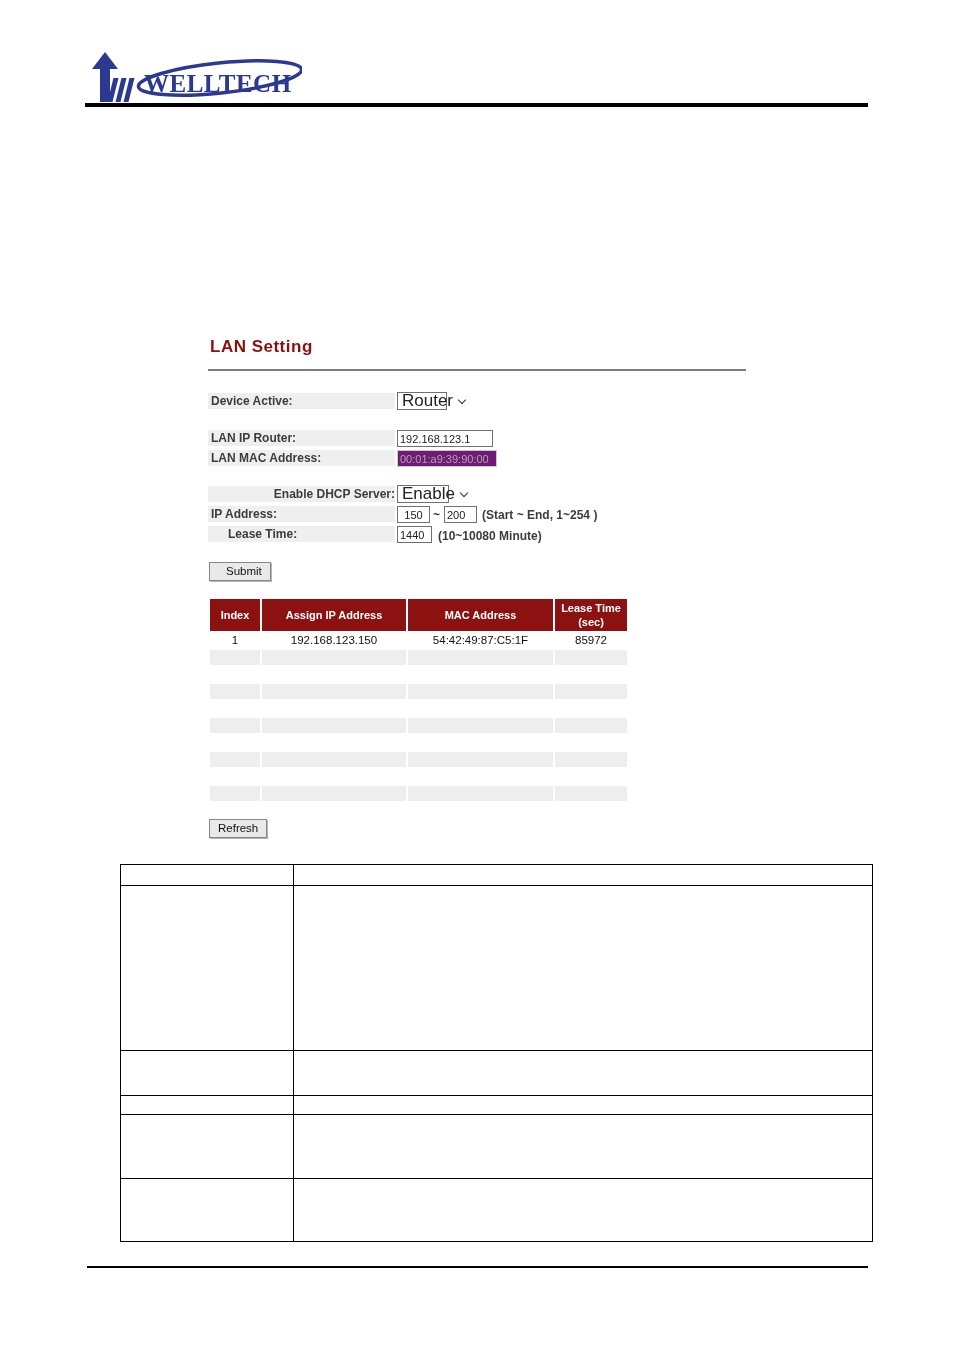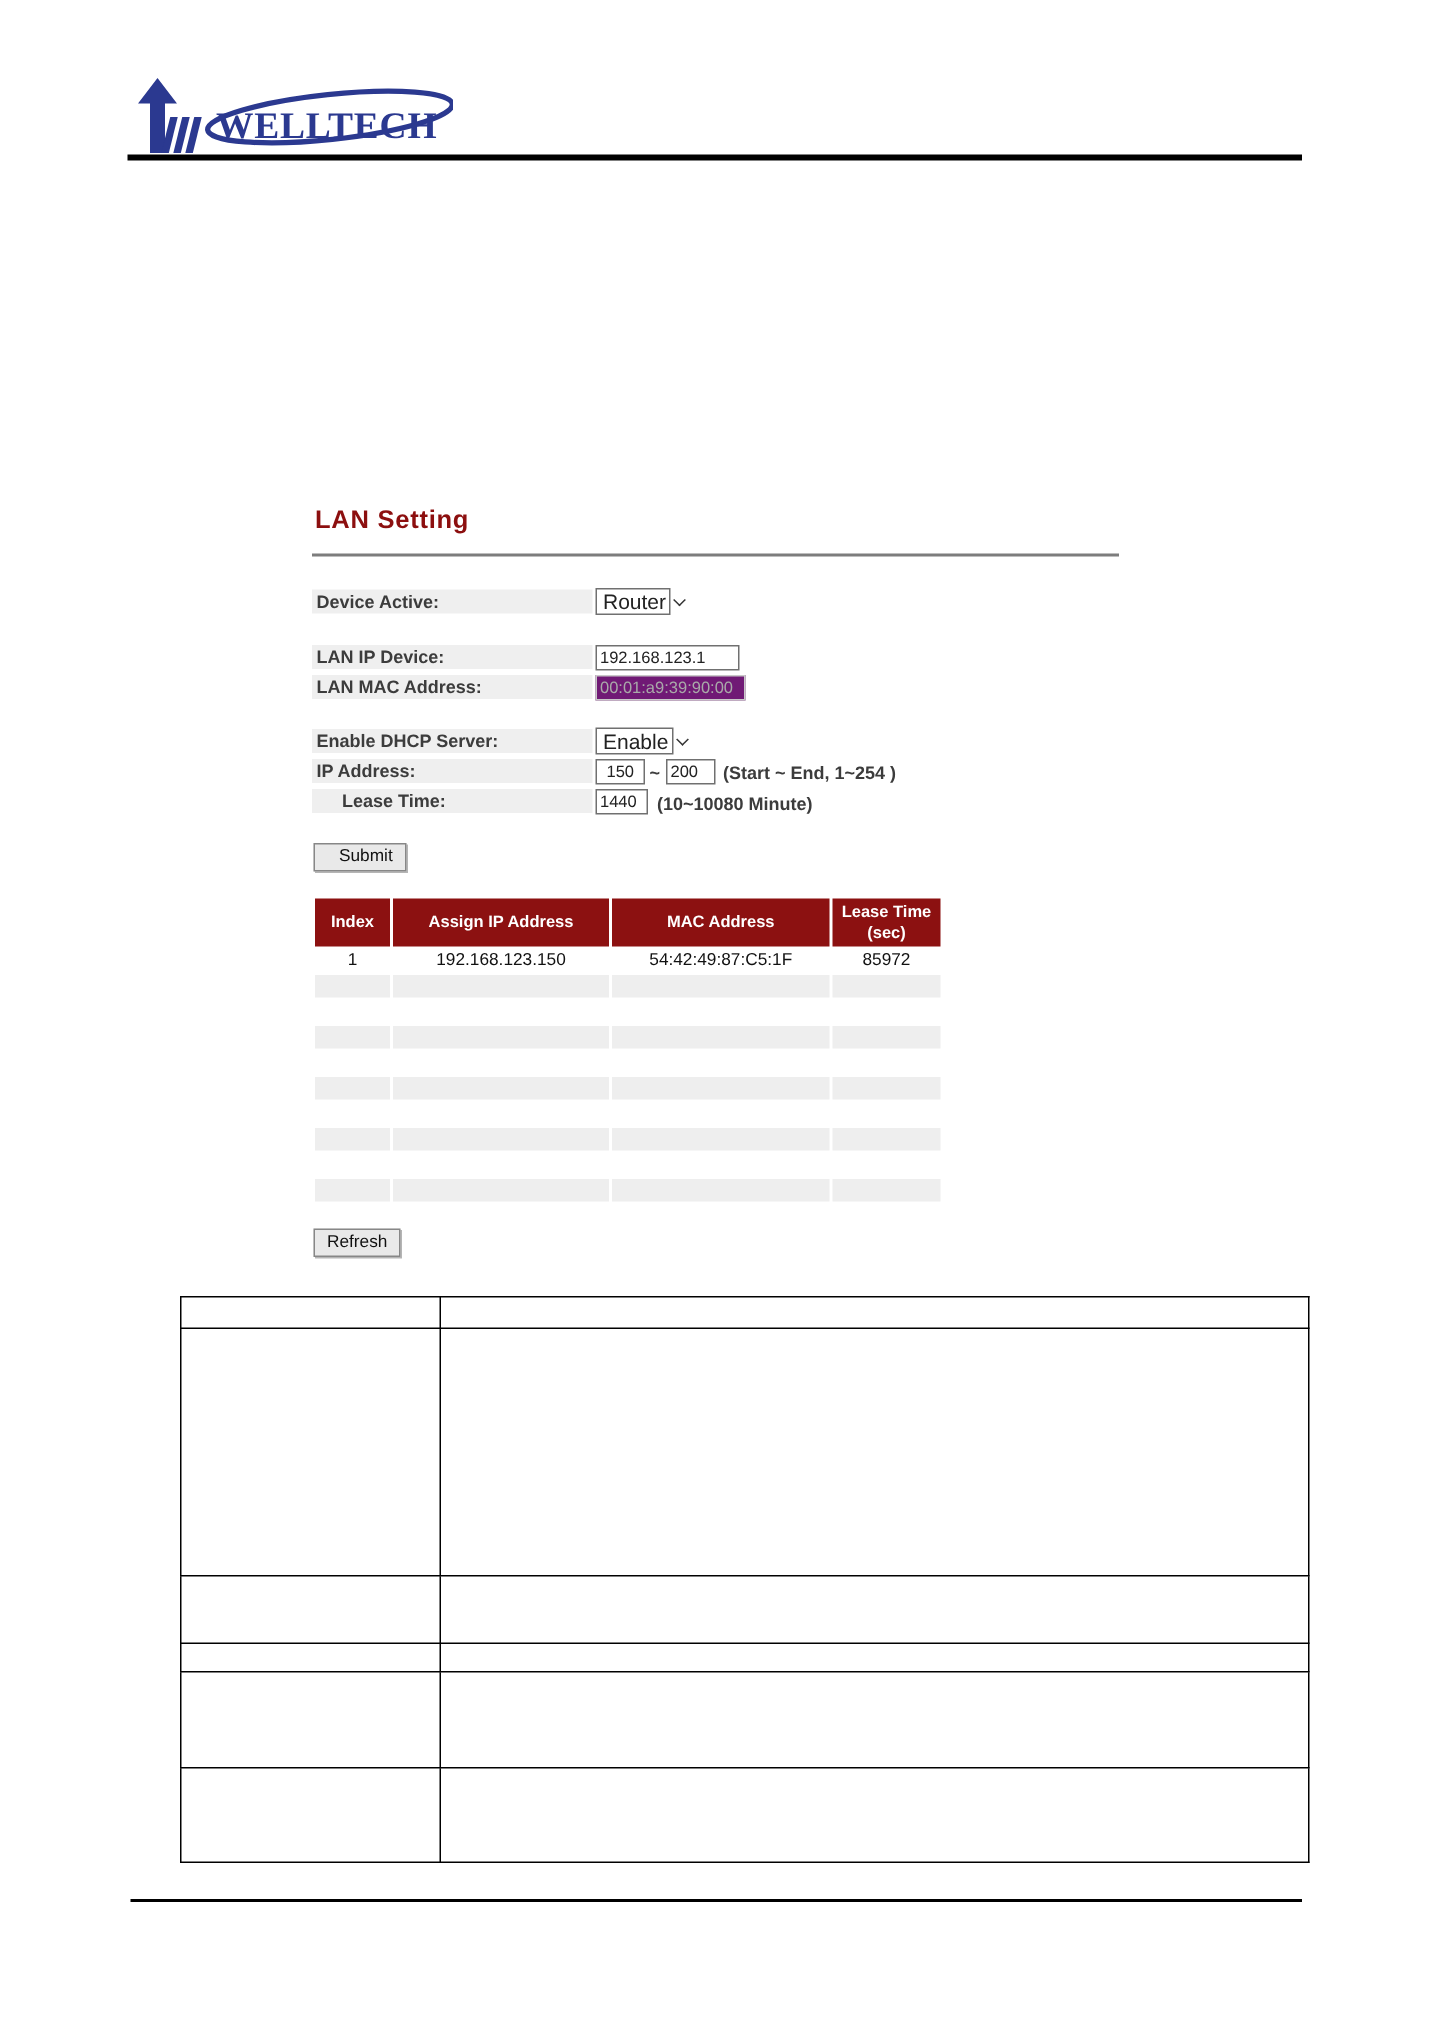--- a/index.html
+++ b/index.html
@@ -12,21 +12,21 @@
 
   
   .page-title { left:210px; top:337px; font-size:17px; font-weight:bold; color:#8c0f0f; letter-spacing:0.5px; }
   .title-underline { left:208px; top:369px; width:538px; height:2px; background:#7d7d7d; }
 
   
   .form-label { left:208px; width:187px; height:16px; background:#efefef; font-size:12px; font-weight:bold; color:#3c3c3c; line-height:17px; padding-left:3px; box-sizing:border-box; white-space:nowrap; }
   .note { font-size:12px; font-weight:bold; color:#3c3c3c; line-height:17px; white-space:nowrap; }
   .txt-input { position:absolute; height:17px; border:1px solid #707070; background:#fff; color:#222; font-size:11px; font-family:"Liberation Sans", sans-serif; padding:0 2px; box-sizing:border-box; }
   .txt-input.disabled { background:#701a75; color:#a9a9a9; border:1px solid #c9c9c9; }
-  .select { position:absolute; height:18px; border:1px solid #707070; background:#fff; display:flex; align-items:center; justify-content:space-between; font-size:14px; color:#222; padding:0 4px; box-sizing:border-box; cursor:default; }
+  .select { position:absolute; height:18px; border:1px solid #707070; background:#fff; display:flex; align-items:center; justify-content:space-between; font-size:17px; color:#222; padding:0 4px; box-sizing:border-box; cursor:default; }
   .chev { width:5px; height:5px; border-right:1.6px solid #333; border-bottom:1.6px solid #333; transform:rotate(45deg); margin-left:6px; margin-top:-2px; flex:0 0 auto; }
   .btn { position:absolute; font-family:"Liberation Sans", sans-serif; font-size:11.5px; color:#111; background:#e9e9e9; border:1px solid #878787; padding:2px 8px 3px 8px; box-shadow:1px 1px 0 #b5b5b5; }
 
   
   table.lease { position:absolute; left:208px; top:597px; border-collapse:separate; border-spacing:2px; }
   table.lease th { background:#8c1111; color:#fff; font-size:11px; font-weight:bold; text-align:center; vertical-align:middle; white-space:pre-line; height:30px; padding:1px 3px; line-height:14px; }
   table.lease td { font-size:11.5px; color:#111; text-align:center; height:15px; padding:0; line-height:15px; }
   table.lease tr.alt td { background:#eeeeee; }
 
   
@@ -59,27 +59,27 @@
 
 <div class="abs page-title">LAN Setting</div>
 <div class="abs title-underline"></div>
 
 <div class="abs form-label" style="top:393px;">Device Active:</div>
 <div class="select" style="left:397px; top:392px; width:50px;">
   <span>Router</span>
   <span class="chev"></span>
 </div>
 
-<div class="abs form-label" style="top:430px;">LAN IP Device:</div>
+<div class="abs form-label" style="top:430px;">LAN IP Router:</div>
 <input class="txt-input" style="left: 397px; top: 430px; width: 96px;" value="192.168.123.1">
 
 <div class="abs form-label" style="top:450px;">LAN MAC Address:</div>
 <input class="txt-input disabled" style="left: 397px; top: 450px; width: 100px;" disabled="" value="00:01:a9:39:90:00">
 
-<div class="abs form-label" style="top:486px;">Enable DHCP Server:</div>
+<div class="abs form-label" style="top:486px;text-align:right;">Enable DHCP Server:</div>
 <div class="select" style="left:397px; top:485px; width:52px;">
   <span>Enable</span>
   <span class="chev"></span>
 </div>
 
 <div class="abs form-label" style="top:506px;">IP Address:</div>
 <input class="txt-input" style="left: 397px; top: 506px; width: 33px; text-align: center;" value="150">
 <span class="abs note" style="left:433px; top:507px;">~</span>
 <input class="txt-input" style="left: 444px; top: 506px; width: 33px;" value="200">
 <span class="abs note" style="left:482px; top:507px;">(Start ~ End, 1~254 )</span>

